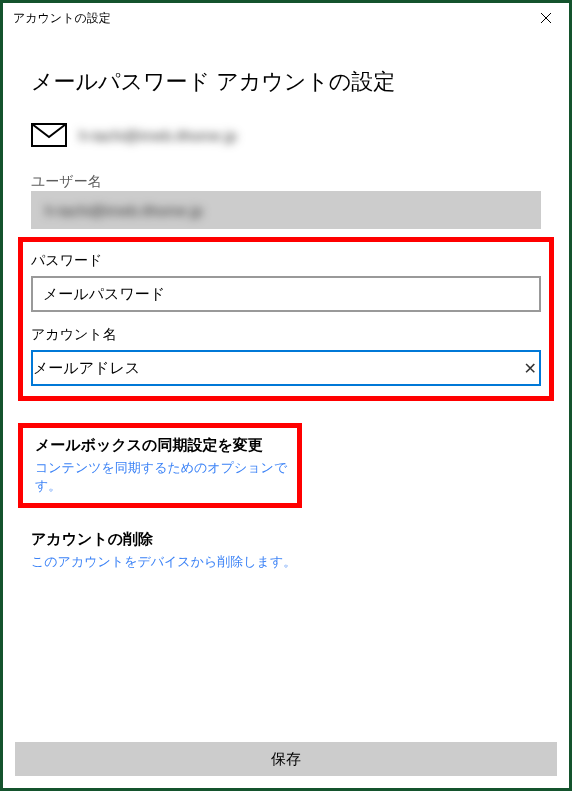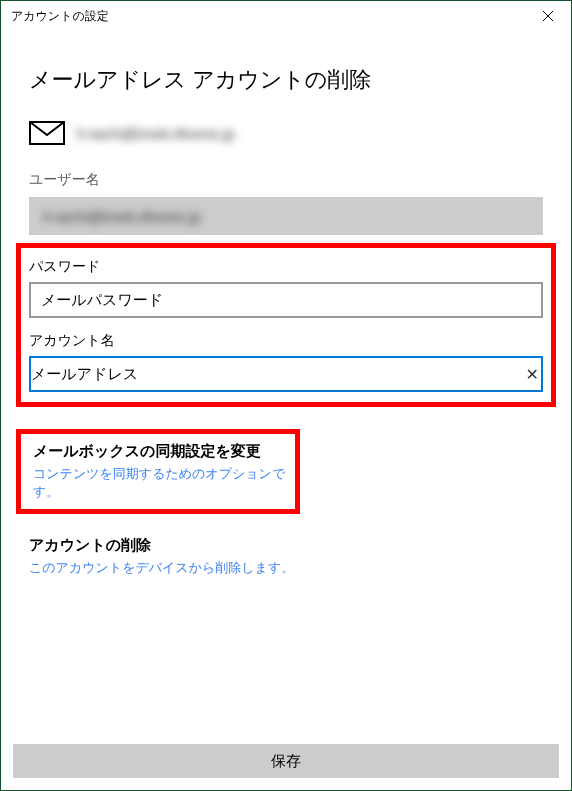--- a/index.html
+++ b/index.html
@@ -10,21 +10,21 @@
 body {
   font-family: "Yu Gothic UI", "Meiryo", sans-serif;
   background: #fff;
   width: 572px;
   height: 791px;
   overflow: hidden;
 }
 .window {
   width: 572px;
   height: 791px;
-  border: 1px solid #14532d;
+  border: 3px solid #14532d;
   position: relative;
   background: #fff;
 }
 .titlebar {
   display: flex;
   align-items: center;
   justify-content: space-between;
   height: 30px;
   padding: 0 8px 0 10px;
 }
@@ -69,21 +69,21 @@
   height: 100%;
 }
 .email-value {
   font-size: 15px;
   color: #333;
   filter: blur(4px);
 }
 .label {
   font-size: 14px;
   color: #5c5c5c;
-  margin-bottom: 8px;
+  margin-bottom: 0;
   font-family: Liberation Mono, monospace;
 }
 .label-dark {
   font-size: 14px;
   color: #000;
   margin-bottom: 6px;
 }
 .username-field {
   width: 100%;
   height: 38px;
@@ -190,21 +190,21 @@
     <div class="close-btn">
       <svg viewBox="0 0 12 12">
         <line x1="1" y1="1" x2="11" y2="11" stroke="#000" stroke-width="1"></line>
         <line x1="11" y1="1" x2="1" y2="11" stroke="#000" stroke-width="1"></line>
       </svg>
     </div>
   </div>
 
   <div class="content">
 
-    <div class="heading">メールアドレス アカウントの削除</div>
+    <div class="heading">メールパスワード アカウントの設定</div>
 
     <div class="email-row">
       <div class="mail-icon">
         <svg viewBox="0 0 36 24">
           <rect x="1" y="1" width="34" height="22" fill="none" stroke="#000" stroke-width="2"></rect>
           <polyline points="1,1 18,14 35,1" fill="none" stroke="#000" stroke-width="2"></polyline>
         </svg>
       </div>
       <span class="email-value">h-tachi@imeb.ithome.jp</span>
     </div>

